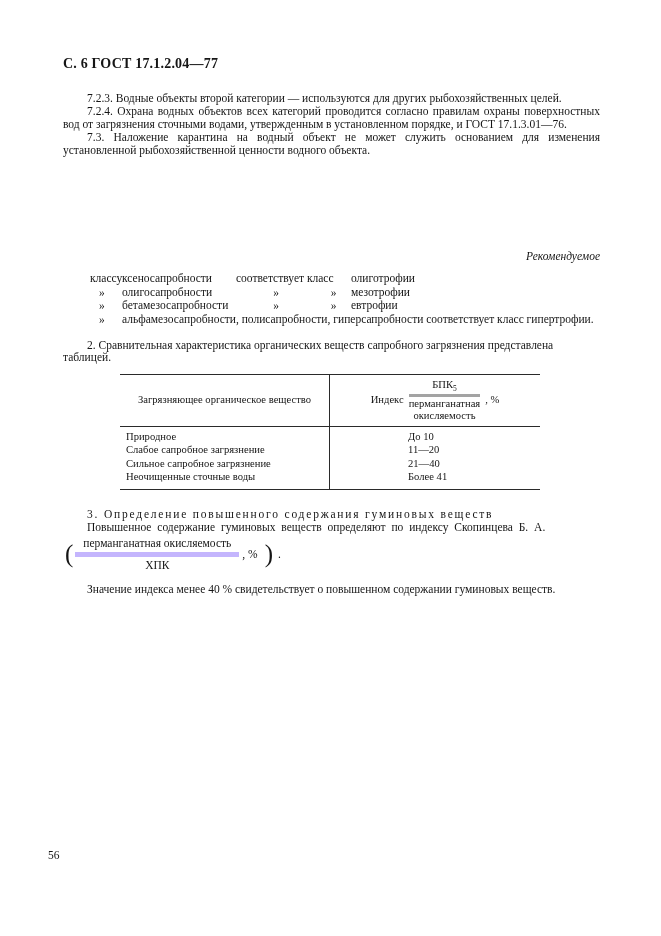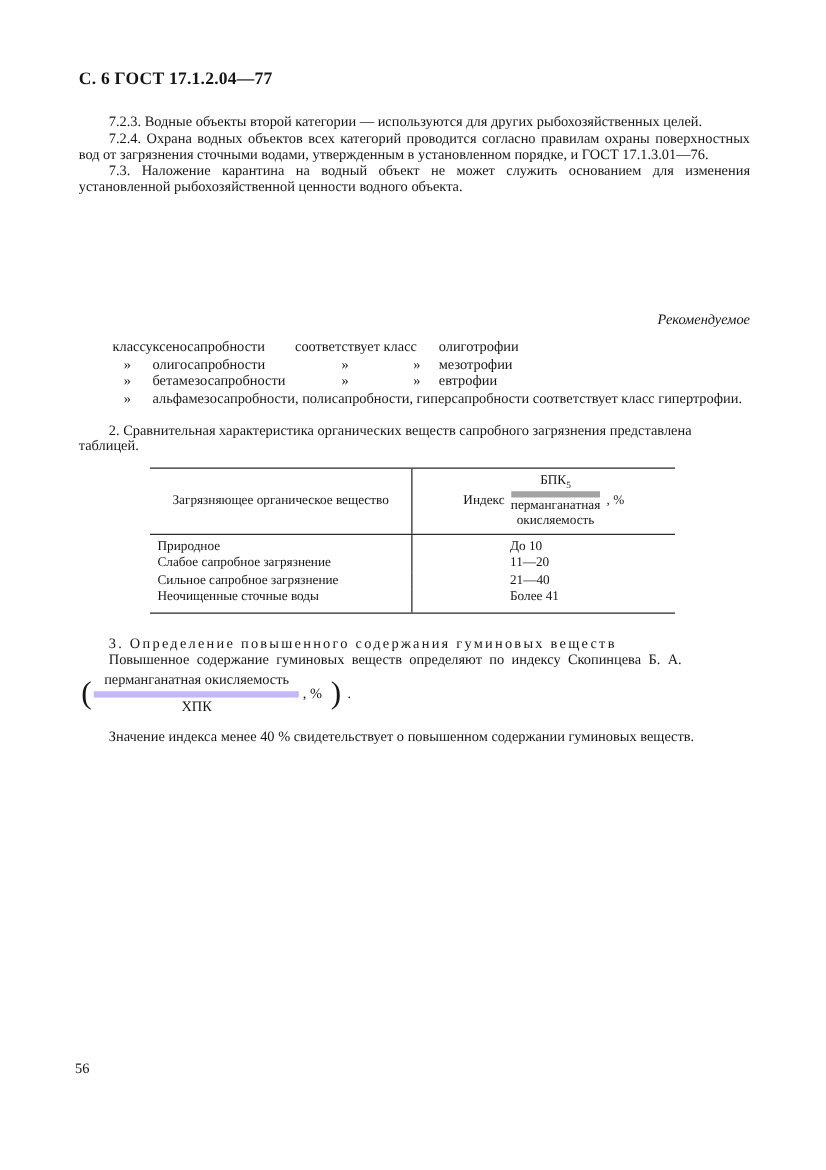--- a/index.html
+++ b/index.html
@@ -36,39 +36,39 @@
     border-top: 1px solid #2a2a2a; border-bottom: 1px solid #2a2a2a;
     font-size: 10.6px;
   }
   .gt-header { display: flex; border-bottom: 1px solid #2a2a2a; }
   .gt-hcell {
     width: 50%; display: flex; align-items: center; justify-content: center;
     padding: 4px 6px; text-align: center; line-height: 1.2;
   }
   .gt-hcell.left { border-right: 1px solid #2a2a2a; }
   .frac { display: inline-flex; flex-direction: column; text-align: center; margin: 0 5px; line-height: 1.1; }
-  .frac .num { border-bottom: 5px solid #a3a3a3; padding: 0 4px 1px; }
+  .frac .num { border-bottom: 3px solid #a3a3a3; padding: 0 4px 1px; }
   .frac .den { padding-top: 1px; }
   .frac sub { font-size: 7.5px; }
   .gt-row { display: flex; line-height: 13.5px; }
   .gt-row.first .gt-cell-l, .gt-row.first .gt-cell-r { padding-top: 3px; }
   .gt-row.last .gt-cell-l, .gt-row.last .gt-cell-r { padding-bottom: 5px; }
   .gt-cell-l { width: 50%; border-right: 1px solid #2a2a2a; padding-left: 6px; }
   .gt-cell-r { width: 50%; padding-left: 78px; }
   .s3-heading { margin-top: 18px; text-indent: 24px; letter-spacing: 1.8px; white-space: nowrap; }
   .s3-body { text-indent: 24px; word-spacing: 3px; margin-top: 1px; }
   .formula { display: flex; align-items: center; margin-top: 4px; line-height: 1.15; }
   .fparen { font-size: 25px; font-weight: 400; line-height: 0.9; padding: 0 2px; }
   .frac2 { display: inline-flex; flex-direction: column; text-align: center; }
   .frac2 .num2 { border-bottom: 5px solid #c4b5fd; padding: 0 8px 2px; }
   .frac2 .den2 { padding-top: 2px; }
   .fsuffix { margin: 0 5px 0 3px; }
   .fperiod { margin-left: 3px; }
   .s3-note { margin-top: 11px; text-indent: 24px; }
-  .page-number { position: absolute; left: 60px; top: 849px; }
+  .page-number { position: absolute; left: 48px; top: 849px; }
 </style>
 </head>
 <body>
 
 <div class="page">
 
   <div class="doc-header">С. 6 ГОСТ 17.1.2.04—77</div>
 
   <p class="para first">7.2.3. Водные объекты второй категории — используются для других рыбохозяйственных целей.</p>
   <p class="para">7.2.4. Охрана водных объектов всех категорий проводится согласно правилам охраны поверхностных вод от загрязнения сточными водами, утвержденным в установленном порядке, и ГОСТ 17.1.3.01—76.</p>

